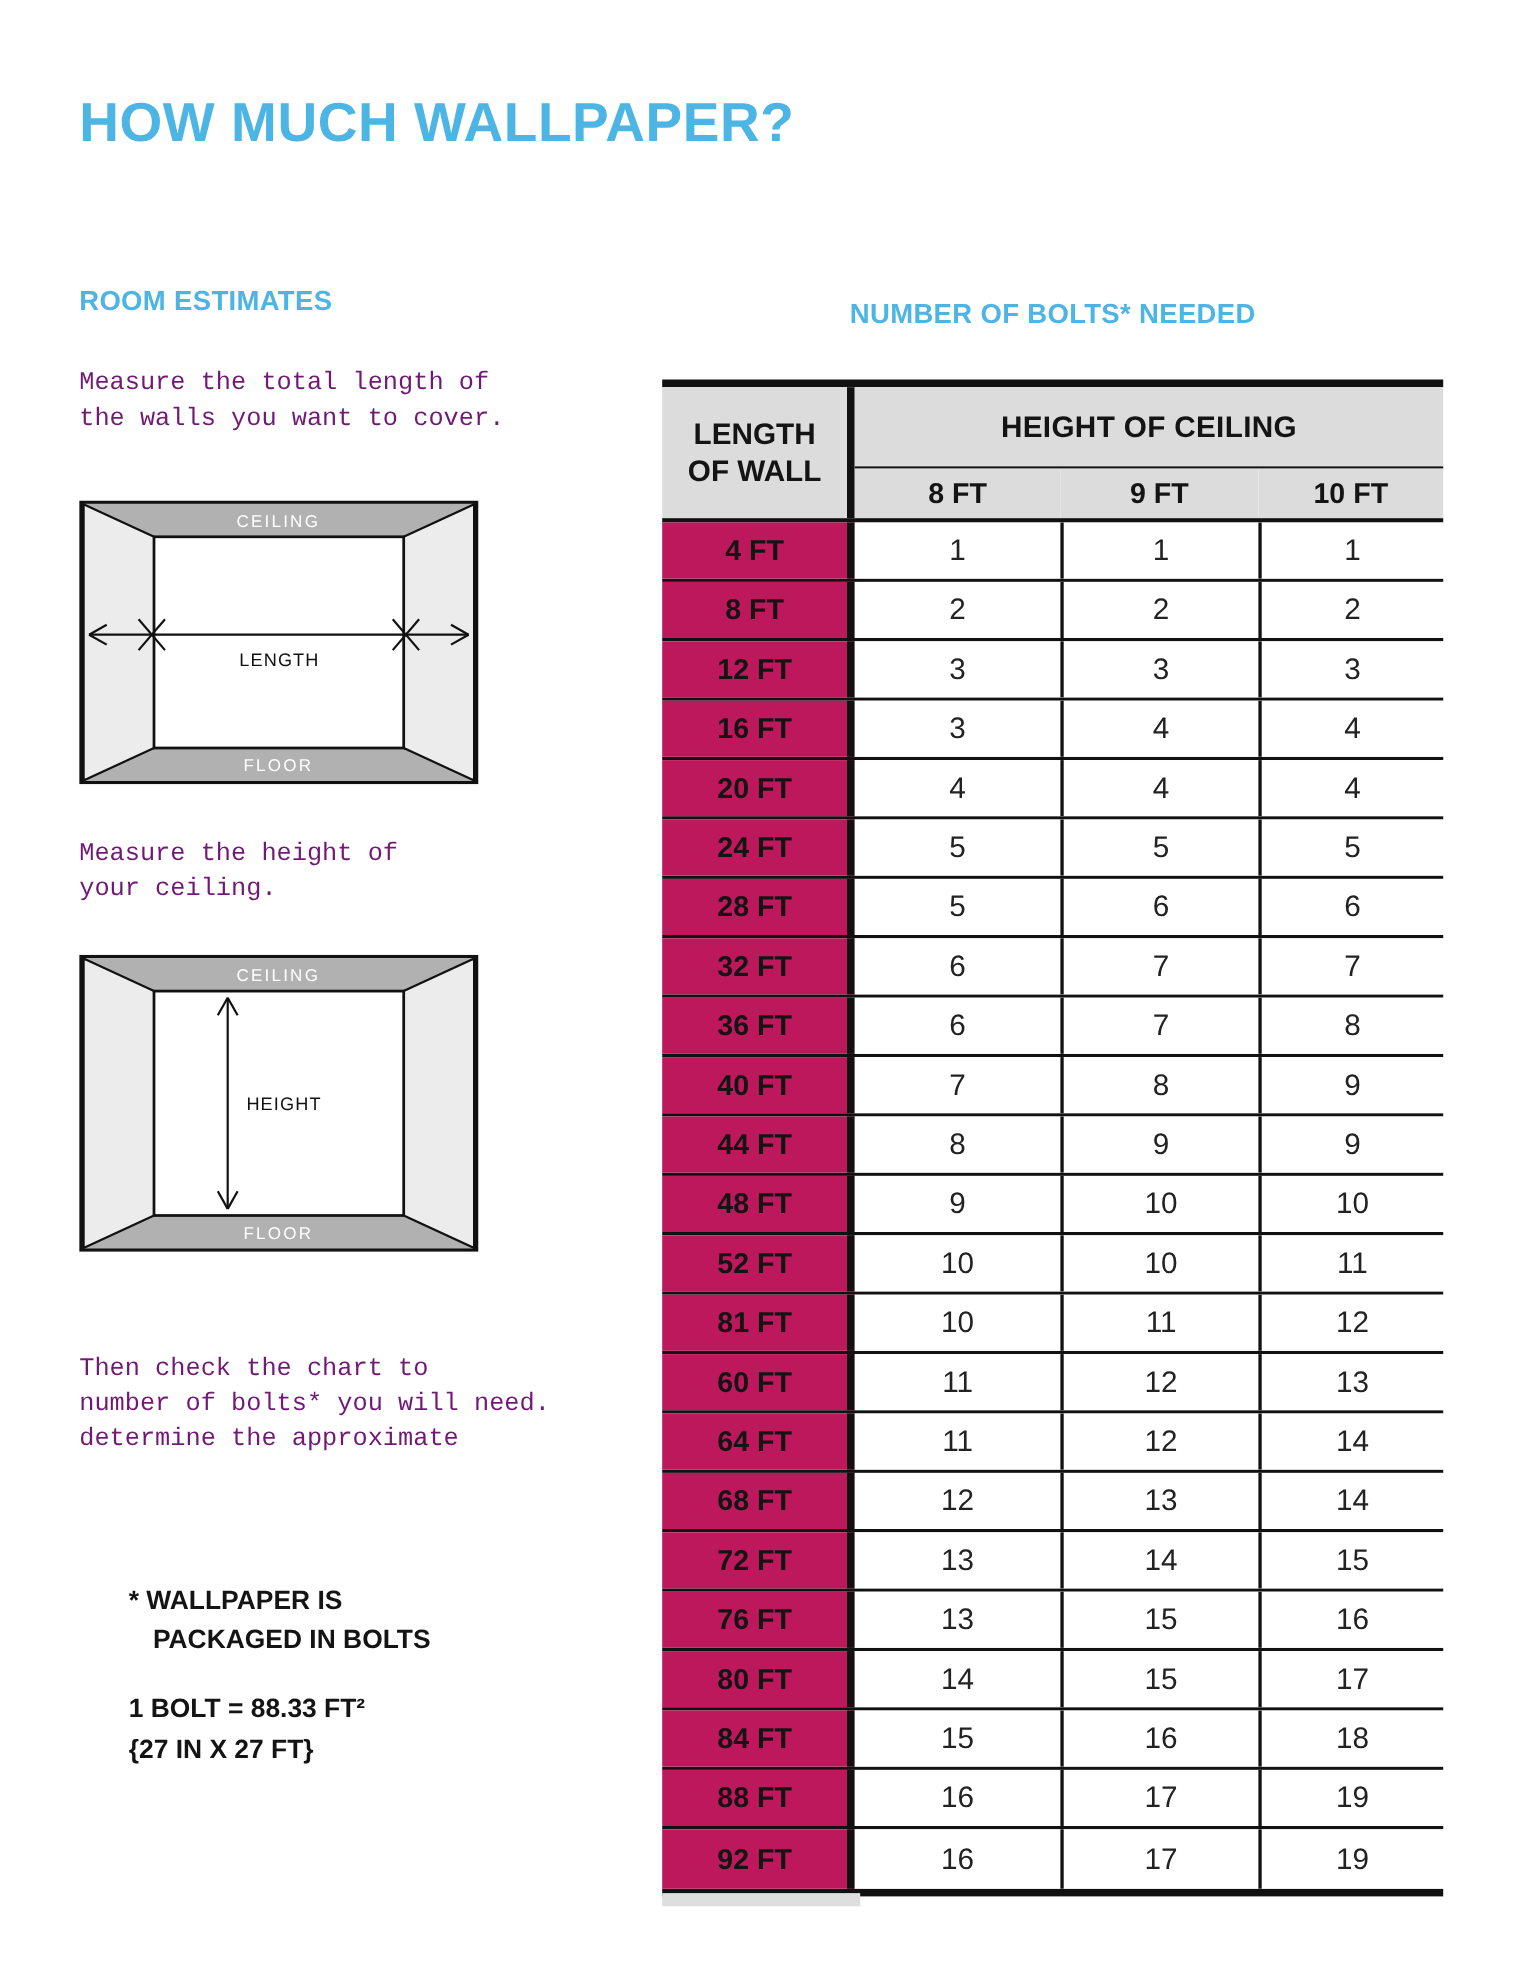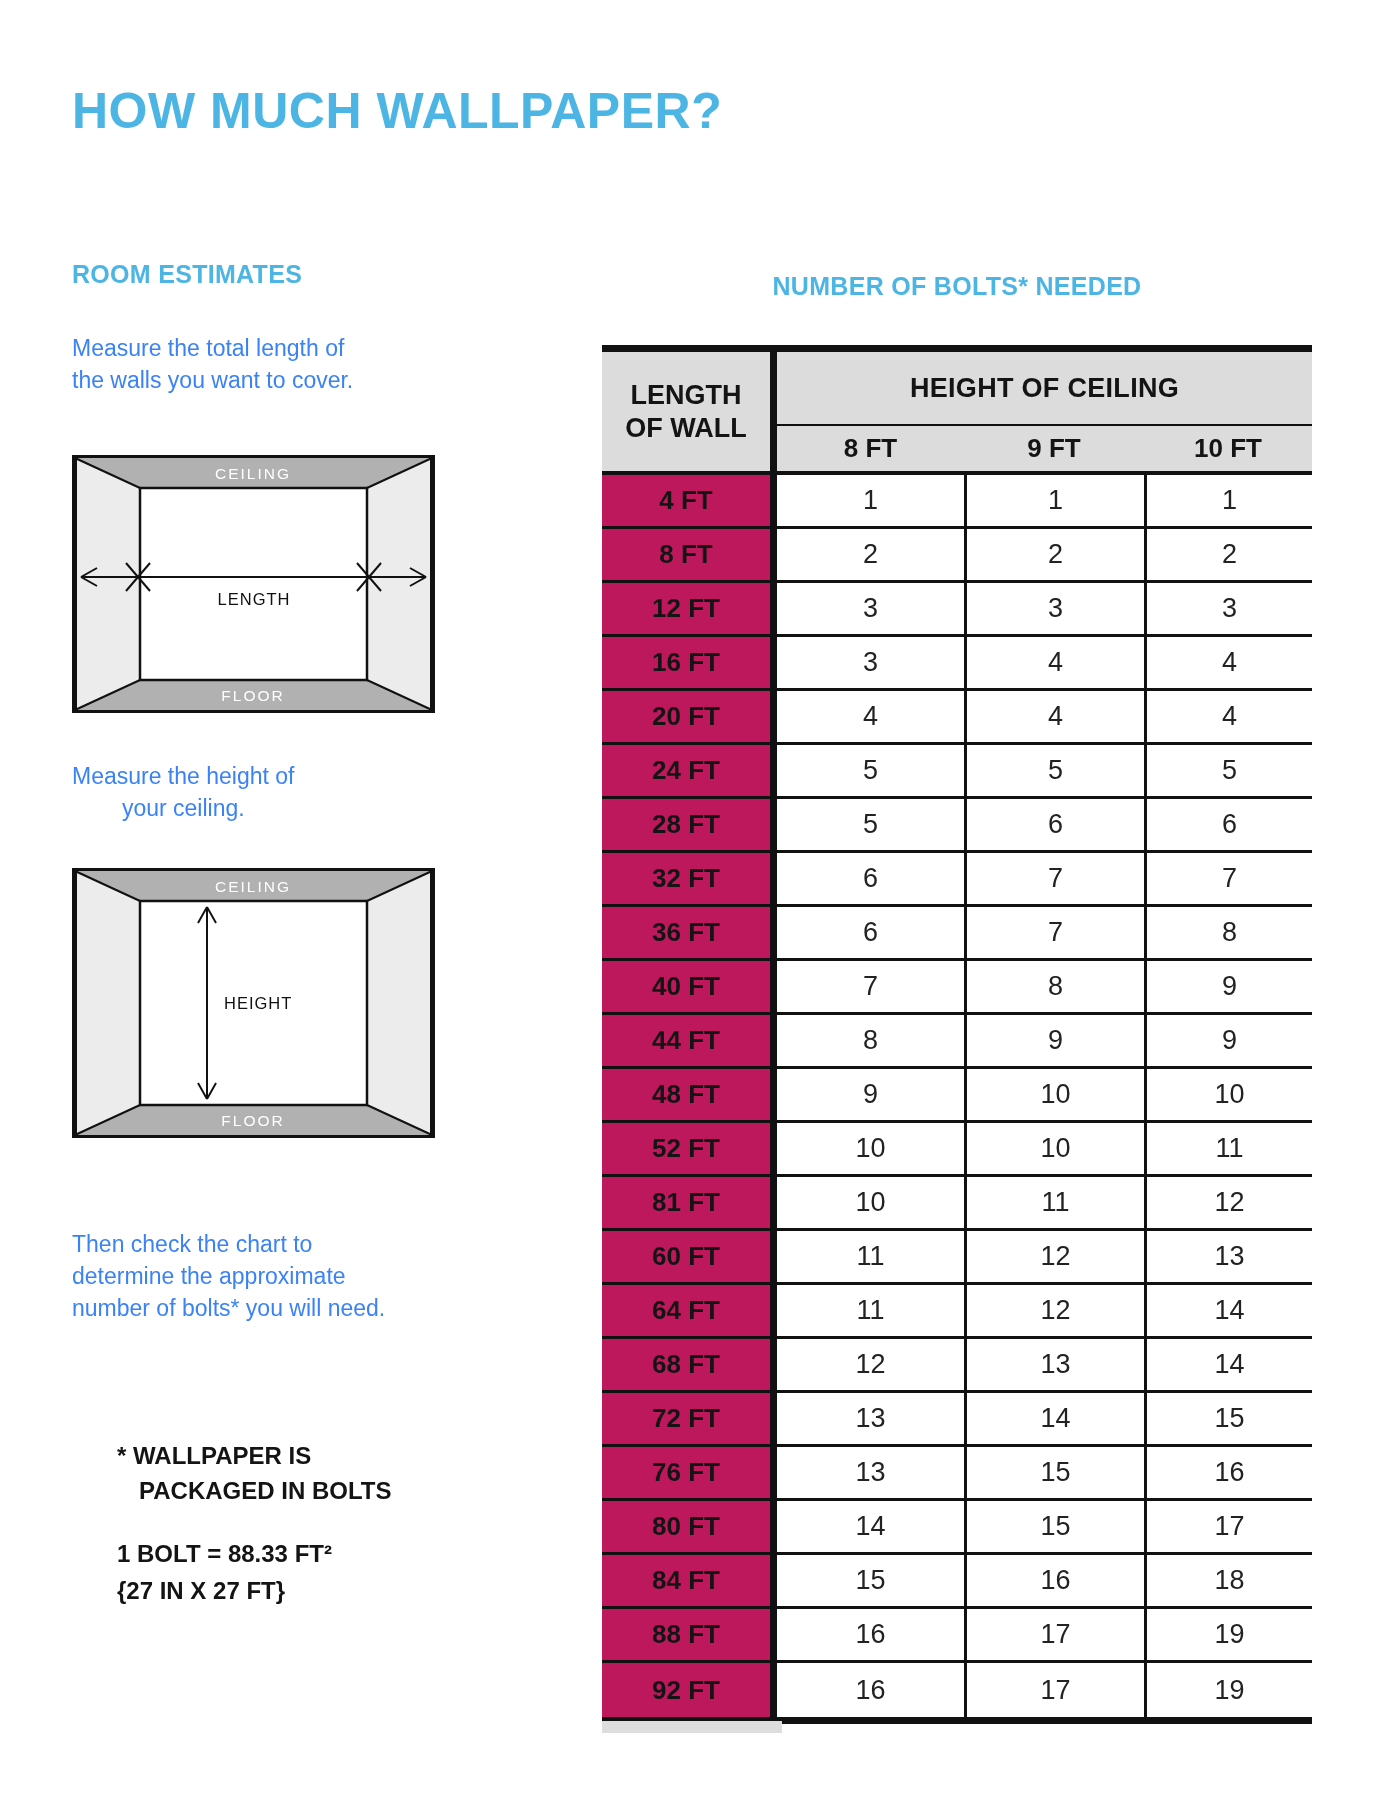--- a/index.html
+++ b/index.html
@@ -11,23 +11,23 @@
   .page-title {
     position:absolute; left:72px; top:82px;
     font-size:50px; font-weight:bold; letter-spacing:0.5px; color:var(--accent,#4cb5e3);
   }
   .section-heading {
     position:absolute; font-size:25px; font-weight:bold; color:var(--accent,#4cb5e3);
     letter-spacing:0.3px;
   }
   #room-estimates-heading { left:72px; top:260px; }
   #bolts-heading { left:602px; top:272px; width:710px; text-align:center; }
-  .para { position:absolute; left:72px; font-size:23px; line-height:32px; color:#3b82f6; }
+  .para { position:absolute; left:72px; font-size:23px; line-height:32px; color:#701a75;font-family:Liberation Mono, monospace; }
   #para-measure-length { top:332px; }
-  #para-measure-height { top:760px;text-align:center; }
+  #para-measure-height { top:760px; }
   #para-check-chart { top:1228px; }
   .footnote { position:absolute; left:72px; font-size:24px; font-weight:bold; line-height:35px; color:#141414;margin-left:45px; }
   #footnote-bolts { top:1438px; }
   #footnote-bolts .indent { padding-left:22px; }
   #bolt-equation { top:1535px; line-height:37px; }
 
   .diagram { position:absolute; left:72px; }
   #diagram-length { top:455px; }
   #diagram-height { top:868px; }
 
@@ -123,22 +123,22 @@
       <line x1="135" y1="39" x2="126" y2="55"></line>
       <line x1="135" y1="39" x2="144" y2="55"></line>
       <line x1="135" y1="231" x2="126" y2="215"></line>
       <line x1="135" y1="231" x2="144" y2="215"></line>
     </g>
     <text x="152" y="141" text-anchor="start" class="room-label">HEIGHT</text>
   </svg>
 
   <div class="para" id="para-check-chart">
     <div>Then check the chart to</div>
+    <div>number of bolts* you will need.</div>
     <div>determine the approximate</div>
-    <div>number of bolts* you will need.</div>
   </div>
 
   <div class="footnote" id="footnote-bolts">
     <div>* WALLPAPER IS</div>
     <div class="indent">PACKAGED IN BOLTS</div>
   </div>
 
   <div class="footnote" id="bolt-equation">
     <div>1 BOLT = 88.33 FT²</div>
     <div>{27 IN X 27 FT}</div>

